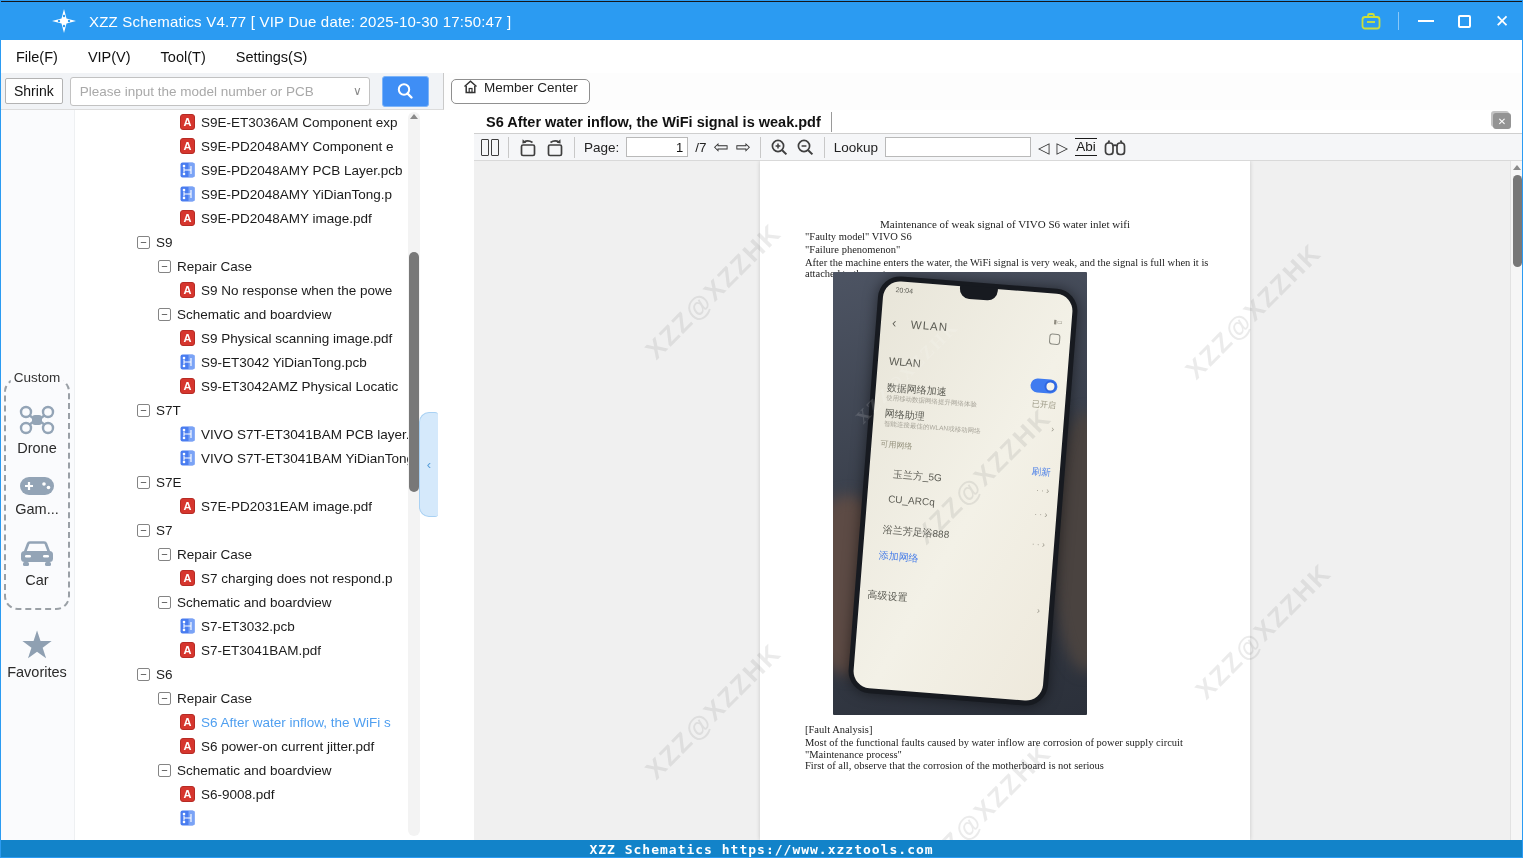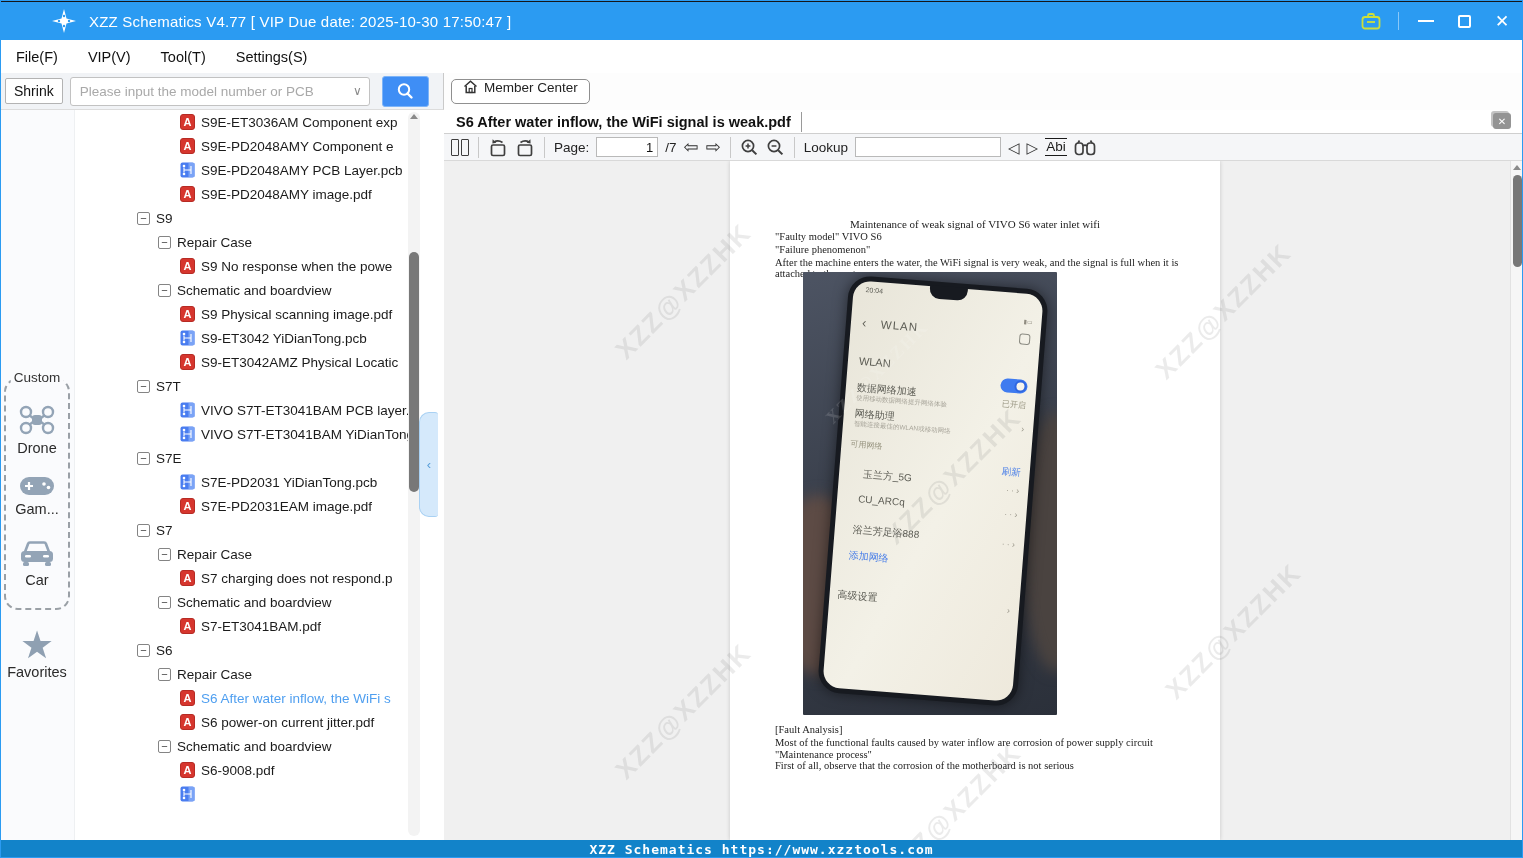--- a/index.html
+++ b/index.html
@@ -56,21 +56,21 @@
   .trow { height:24px; display:flex; align-items:center; gap:6px; white-space:nowrap; overflow:hidden; font-size:13.5px; color:#1b1b1b; }
   .trow.sel .tlabel { color:#4f9ff0;text-align:right; }
   .collapse { width:13px; height:13px; border:1px solid #848484; border-radius:2px; background:#fff; color:#444; font-size:11px; line-height:11px; text-align:center; flex:0 0 auto; }
   .ficon { width:15px; height:16px; flex:0 0 auto; display:inline-flex; }
   .tree-sb { position:absolute; top:2px; left:333px; width:12px; height:724px; background:#f3f3f3; border-radius:6px; }
   .tree-sb .thumb { position:absolute; left:1px; width:10px; top:140px; height:240px; background:#787878; border-radius:6px; }
   .tree-sb .up { position:absolute; top:2px; left:2px; width:0; height:0; border-left:4px solid transparent; border-right:4px solid transparent; border-bottom:5px solid #8a8a8a; }
   .splitter { position:absolute; left:419px; top:302px; width:19px; height:105px; background:#d5e9fb; border:1px solid #a9d1f3; border-right:none; border-radius:10px 3px 3px 10px; display:flex; align-items:center; justify-content:center; color:#569dd8; font-size:13px; z-index:5; }
 
   
-  .rightpane { flex:1; display:flex; flex-direction:column; background:#fff; min-width:0; }
+  .rightpane { flex:1; display:flex; flex-direction:column; background:#fff; min-width:0;margin-left:30px; }
   .tabbar { height:24px; display:flex; align-items:center; border-bottom:1px solid #cfcfcf; position:relative; background:#fff; }
   .tabtitle { font-size:14.5px; font-weight:bold; color:#111; padding-left:12px; }
   .tabsep { width:1px; height:20px; background:#9a9a9a; margin-left:10px; }
   .tabclose { position:absolute; right:12px; top:3px; width:18px; height:16px; background:#949494; border-radius:3px; color:#fff; font-size:10px; display:flex; align-items:center; justify-content:center; box-shadow:-2px -2px 0 0 #c3c3c3; }
 
   .pdftoolbar { height:27px; background:#f5f6f8; border-bottom:1px solid #d9d9d9; display:flex; align-items:center; padding-left:7px; gap:7px; font-size:13.5px; color:#222; }
   .tb-sep { width:1px; height:21px; background:#c8c8c8; margin:0 2px; }
   .twopage { display:flex; gap:2px; }
   .twopage i { width:8px; height:17px; border:1.6px solid #3d3d3d; border-radius:1px; }
   .tb-ic { display:inline-flex; align-items:center; justify-content:center; }
@@ -261,120 +261,120 @@
               <circle cx="4" cy="4" r="1.3" fill="#fff"></circle>
               <circle cx="4" cy="12" r="1.3" fill="#fff"></circle>
               <path d="M4 5.5 V10.5 M4 8 H11 M11 4 V12" stroke="#fff" stroke-width="1.1" fill="none"></path>
             </svg>
           </span>
           <span class="tlabel">S9E-PD2048AMY PCB Layer.pcb</span>
         </div>
         <div class="trow" style="padding-left: 105px;">
           <span class="ficon">
             <svg width="15" height="16" viewBox="0 0 15 16">
-              <rect x="0.5" y="0.5" width="14" height="15" rx="2.5" fill="#d6362e" stroke="#b62b24"></rect>
-              <text x="7.5" y="12" font-size="11" font-family="Liberation Sans,sans-serif" font-weight="bold" fill="#fff" text-anchor="middle">A</text>
-            </svg>
-          </span>
-          <span class="tlabel">S9E-PD2048AMY image.pdf</span>
-        </div>
-        <div class="trow" style="padding-left: 62px;">
-          <span class="collapse">−</span>
-          <span class="tlabel">S9</span>
-        </div>
-        <div class="trow" style="padding-left: 83px;">
-          <span class="collapse">−</span>
-          <span class="tlabel">Repair Case</span>
-        </div>
-        <div class="trow" style="padding-left: 105px;">
-          <span class="ficon">
-            <svg width="15" height="16" viewBox="0 0 15 16">
-              <rect x="0.5" y="0.5" width="14" height="15" rx="2.5" fill="#d6362e" stroke="#b62b24"></rect>
-              <text x="7.5" y="12" font-size="11" font-family="Liberation Sans,sans-serif" font-weight="bold" fill="#fff" text-anchor="middle">A</text>
-            </svg>
-          </span>
-          <span class="tlabel">S9 No response when the powe</span>
-        </div>
-        <div class="trow" style="padding-left: 83px;">
-          <span class="collapse">−</span>
-          <span class="tlabel">Schematic and boardview</span>
-        </div>
-        <div class="trow" style="padding-left: 105px;">
-          <span class="ficon">
-            <svg width="15" height="16" viewBox="0 0 15 16">
-              <rect x="0.5" y="0.5" width="14" height="15" rx="2.5" fill="#d6362e" stroke="#b62b24"></rect>
-              <text x="7.5" y="12" font-size="11" font-family="Liberation Sans,sans-serif" font-weight="bold" fill="#fff" text-anchor="middle">A</text>
-            </svg>
-          </span>
-          <span class="tlabel">S9 Physical scanning image.pdf</span>
-        </div>
-        <div class="trow" style="padding-left: 105px;">
-          <span class="ficon">
-            <svg width="15" height="16" viewBox="0 0 15 16">
               <rect x="0.5" y="0.5" width="14" height="15" rx="2" fill="#4a7df0"></rect>
               <rect x="8.5" y="1" width="6" height="14" fill="#7aa3f6"></rect>
               <circle cx="4" cy="4" r="1.3" fill="#fff"></circle>
               <circle cx="4" cy="12" r="1.3" fill="#fff"></circle>
               <path d="M4 5.5 V10.5 M4 8 H11 M11 4 V12" stroke="#fff" stroke-width="1.1" fill="none"></path>
             </svg>
           </span>
-          <span class="tlabel">S9-ET3042 YiDianTong.pcb</span>
-        </div>
-        <div class="trow" style="padding-left: 105px;">
-          <span class="ficon">
-            <svg width="15" height="16" viewBox="0 0 15 16">
-              <rect x="0.5" y="0.5" width="14" height="15" rx="2.5" fill="#d6362e" stroke="#b62b24"></rect>
-              <text x="7.5" y="12" font-size="11" font-family="Liberation Sans,sans-serif" font-weight="bold" fill="#fff" text-anchor="middle">A</text>
-            </svg>
-          </span>
-          <span class="tlabel">S9-ET3042AMZ Physical Locatic</span>
+          <span class="tlabel">S9E-PD2048AMY YiDianTong.p</span>
+        </div>
+        <div class="trow" style="padding-left: 105px;">
+          <span class="ficon">
+            <svg width="15" height="16" viewBox="0 0 15 16">
+              <rect x="0.5" y="0.5" width="14" height="15" rx="2.5" fill="#d6362e" stroke="#b62b24"></rect>
+              <text x="7.5" y="12" font-size="11" font-family="Liberation Sans,sans-serif" font-weight="bold" fill="#fff" text-anchor="middle">A</text>
+            </svg>
+          </span>
+          <span class="tlabel">S9E-PD2048AMY image.pdf</span>
         </div>
         <div class="trow" style="padding-left: 62px;">
           <span class="collapse">−</span>
-          <span class="tlabel">S7T</span>
+          <span class="tlabel">S9</span>
+        </div>
+        <div class="trow" style="padding-left: 83px;">
+          <span class="collapse">−</span>
+          <span class="tlabel">Repair Case</span>
+        </div>
+        <div class="trow" style="padding-left: 105px;">
+          <span class="ficon">
+            <svg width="15" height="16" viewBox="0 0 15 16">
+              <rect x="0.5" y="0.5" width="14" height="15" rx="2.5" fill="#d6362e" stroke="#b62b24"></rect>
+              <text x="7.5" y="12" font-size="11" font-family="Liberation Sans,sans-serif" font-weight="bold" fill="#fff" text-anchor="middle">A</text>
+            </svg>
+          </span>
+          <span class="tlabel">S9 No response when the powe</span>
+        </div>
+        <div class="trow" style="padding-left: 83px;">
+          <span class="collapse">−</span>
+          <span class="tlabel">Schematic and boardview</span>
+        </div>
+        <div class="trow" style="padding-left: 105px;">
+          <span class="ficon">
+            <svg width="15" height="16" viewBox="0 0 15 16">
+              <rect x="0.5" y="0.5" width="14" height="15" rx="2.5" fill="#d6362e" stroke="#b62b24"></rect>
+              <text x="7.5" y="12" font-size="11" font-family="Liberation Sans,sans-serif" font-weight="bold" fill="#fff" text-anchor="middle">A</text>
+            </svg>
+          </span>
+          <span class="tlabel">S9 Physical scanning image.pdf</span>
         </div>
         <div class="trow" style="padding-left: 105px;">
           <span class="ficon">
             <svg width="15" height="16" viewBox="0 0 15 16">
               <rect x="0.5" y="0.5" width="14" height="15" rx="2" fill="#4a7df0"></rect>
               <rect x="8.5" y="1" width="6" height="14" fill="#7aa3f6"></rect>
               <circle cx="4" cy="4" r="1.3" fill="#fff"></circle>
               <circle cx="4" cy="12" r="1.3" fill="#fff"></circle>
               <path d="M4 5.5 V10.5 M4 8 H11 M11 4 V12" stroke="#fff" stroke-width="1.1" fill="none"></path>
             </svg>
           </span>
-          <span class="tlabel">VIVO S7T-ET3041BAM PCB layer.pc</span>
+          <span class="tlabel">S9-ET3042 YiDianTong.pcb</span>
+        </div>
+        <div class="trow" style="padding-left: 105px;">
+          <span class="ficon">
+            <svg width="15" height="16" viewBox="0 0 15 16">
+              <rect x="0.5" y="0.5" width="14" height="15" rx="2.5" fill="#d6362e" stroke="#b62b24"></rect>
+              <text x="7.5" y="12" font-size="11" font-family="Liberation Sans,sans-serif" font-weight="bold" fill="#fff" text-anchor="middle">A</text>
+            </svg>
+          </span>
+          <span class="tlabel">S9-ET3042AMZ Physical Locatic</span>
+        </div>
+        <div class="trow" style="padding-left: 62px;">
+          <span class="collapse">−</span>
+          <span class="tlabel">S7T</span>
         </div>
         <div class="trow" style="padding-left: 105px;">
           <span class="ficon">
             <svg width="15" height="16" viewBox="0 0 15 16">
               <rect x="0.5" y="0.5" width="14" height="15" rx="2" fill="#4a7df0"></rect>
               <rect x="8.5" y="1" width="6" height="14" fill="#7aa3f6"></rect>
               <circle cx="4" cy="4" r="1.3" fill="#fff"></circle>
               <circle cx="4" cy="12" r="1.3" fill="#fff"></circle>
               <path d="M4 5.5 V10.5 M4 8 H11 M11 4 V12" stroke="#fff" stroke-width="1.1" fill="none"></path>
             </svg>
           </span>
-          <span class="tlabel">VIVO S7T-ET3041BAM YiDianTong</span>
-        </div>
-        <div class="trow" style="padding-left: 62px;">
-          <span class="collapse">−</span>
-          <span class="tlabel">S7E</span>
+          <span class="tlabel">VIVO S7T-ET3041BAM PCB layer.pc</span>
         </div>
         <div class="trow" style="padding-left: 105px;">
           <span class="ficon">
             <svg width="15" height="16" viewBox="0 0 15 16">
               <rect x="0.5" y="0.5" width="14" height="15" rx="2" fill="#4a7df0"></rect>
               <rect x="8.5" y="1" width="6" height="14" fill="#7aa3f6"></rect>
               <circle cx="4" cy="4" r="1.3" fill="#fff"></circle>
               <circle cx="4" cy="12" r="1.3" fill="#fff"></circle>
               <path d="M4 5.5 V10.5 M4 8 H11 M11 4 V12" stroke="#fff" stroke-width="1.1" fill="none"></path>
             </svg>
           </span>
-          <span class="tlabel">S7E-PD2031 YiDianTong.pcb</span>
+          <span class="tlabel">VIVO S7T-ET3041BAM YiDianTong</span>
+        </div>
+        <div class="trow" style="padding-left: 62px;">
+          <span class="collapse">−</span>
+          <span class="tlabel">S7E</span>
         </div>
         <div class="trow" style="padding-left: 105px;">
           <span class="ficon">
             <svg width="15" height="16" viewBox="0 0 15 16">
               <rect x="0.5" y="0.5" width="14" height="15" rx="2.5" fill="#d6362e" stroke="#b62b24"></rect>
               <text x="7.5" y="12" font-size="11" font-family="Liberation Sans,sans-serif" font-weight="bold" fill="#fff" text-anchor="middle">A</text>
             </svg>
           </span>
           <span class="tlabel">S7E-PD2031EAM image.pdf</span>
         </div>
@@ -391,20 +391,32 @@
             <svg width="15" height="16" viewBox="0 0 15 16">
               <rect x="0.5" y="0.5" width="14" height="15" rx="2.5" fill="#d6362e" stroke="#b62b24"></rect>
               <text x="7.5" y="12" font-size="11" font-family="Liberation Sans,sans-serif" font-weight="bold" fill="#fff" text-anchor="middle">A</text>
             </svg>
           </span>
           <span class="tlabel">S7 charging does not respond.p</span>
         </div>
         <div class="trow" style="padding-left: 83px;">
           <span class="collapse">−</span>
           <span class="tlabel">Schematic and boardview</span>
+        </div>
+        <div class="trow" style="padding-left: 105px;">
+          <span class="ficon">
+            <svg width="15" height="16" viewBox="0 0 15 16">
+              <rect x="0.5" y="0.5" width="14" height="15" rx="2" fill="#4a7df0"></rect>
+              <rect x="8.5" y="1" width="6" height="14" fill="#7aa3f6"></rect>
+              <circle cx="4" cy="4" r="1.3" fill="#fff"></circle>
+              <circle cx="4" cy="12" r="1.3" fill="#fff"></circle>
+              <path d="M4 5.5 V10.5 M4 8 H11 M11 4 V12" stroke="#fff" stroke-width="1.1" fill="none"></path>
+            </svg>
+          </span>
+          <span class="tlabel">S7-ET3032.pcb</span>
         </div>
         <div class="trow" style="padding-left: 105px;">
           <span class="ficon">
             <svg width="15" height="16" viewBox="0 0 15 16">
               <rect x="0.5" y="0.5" width="14" height="15" rx="2.5" fill="#d6362e" stroke="#b62b24"></rect>
               <text x="7.5" y="12" font-size="11" font-family="Liberation Sans,sans-serif" font-weight="bold" fill="#fff" text-anchor="middle">A</text>
             </svg>
           </span>
           <span class="tlabel">S7-ET3041BAM.pdf</span>
         </div>

